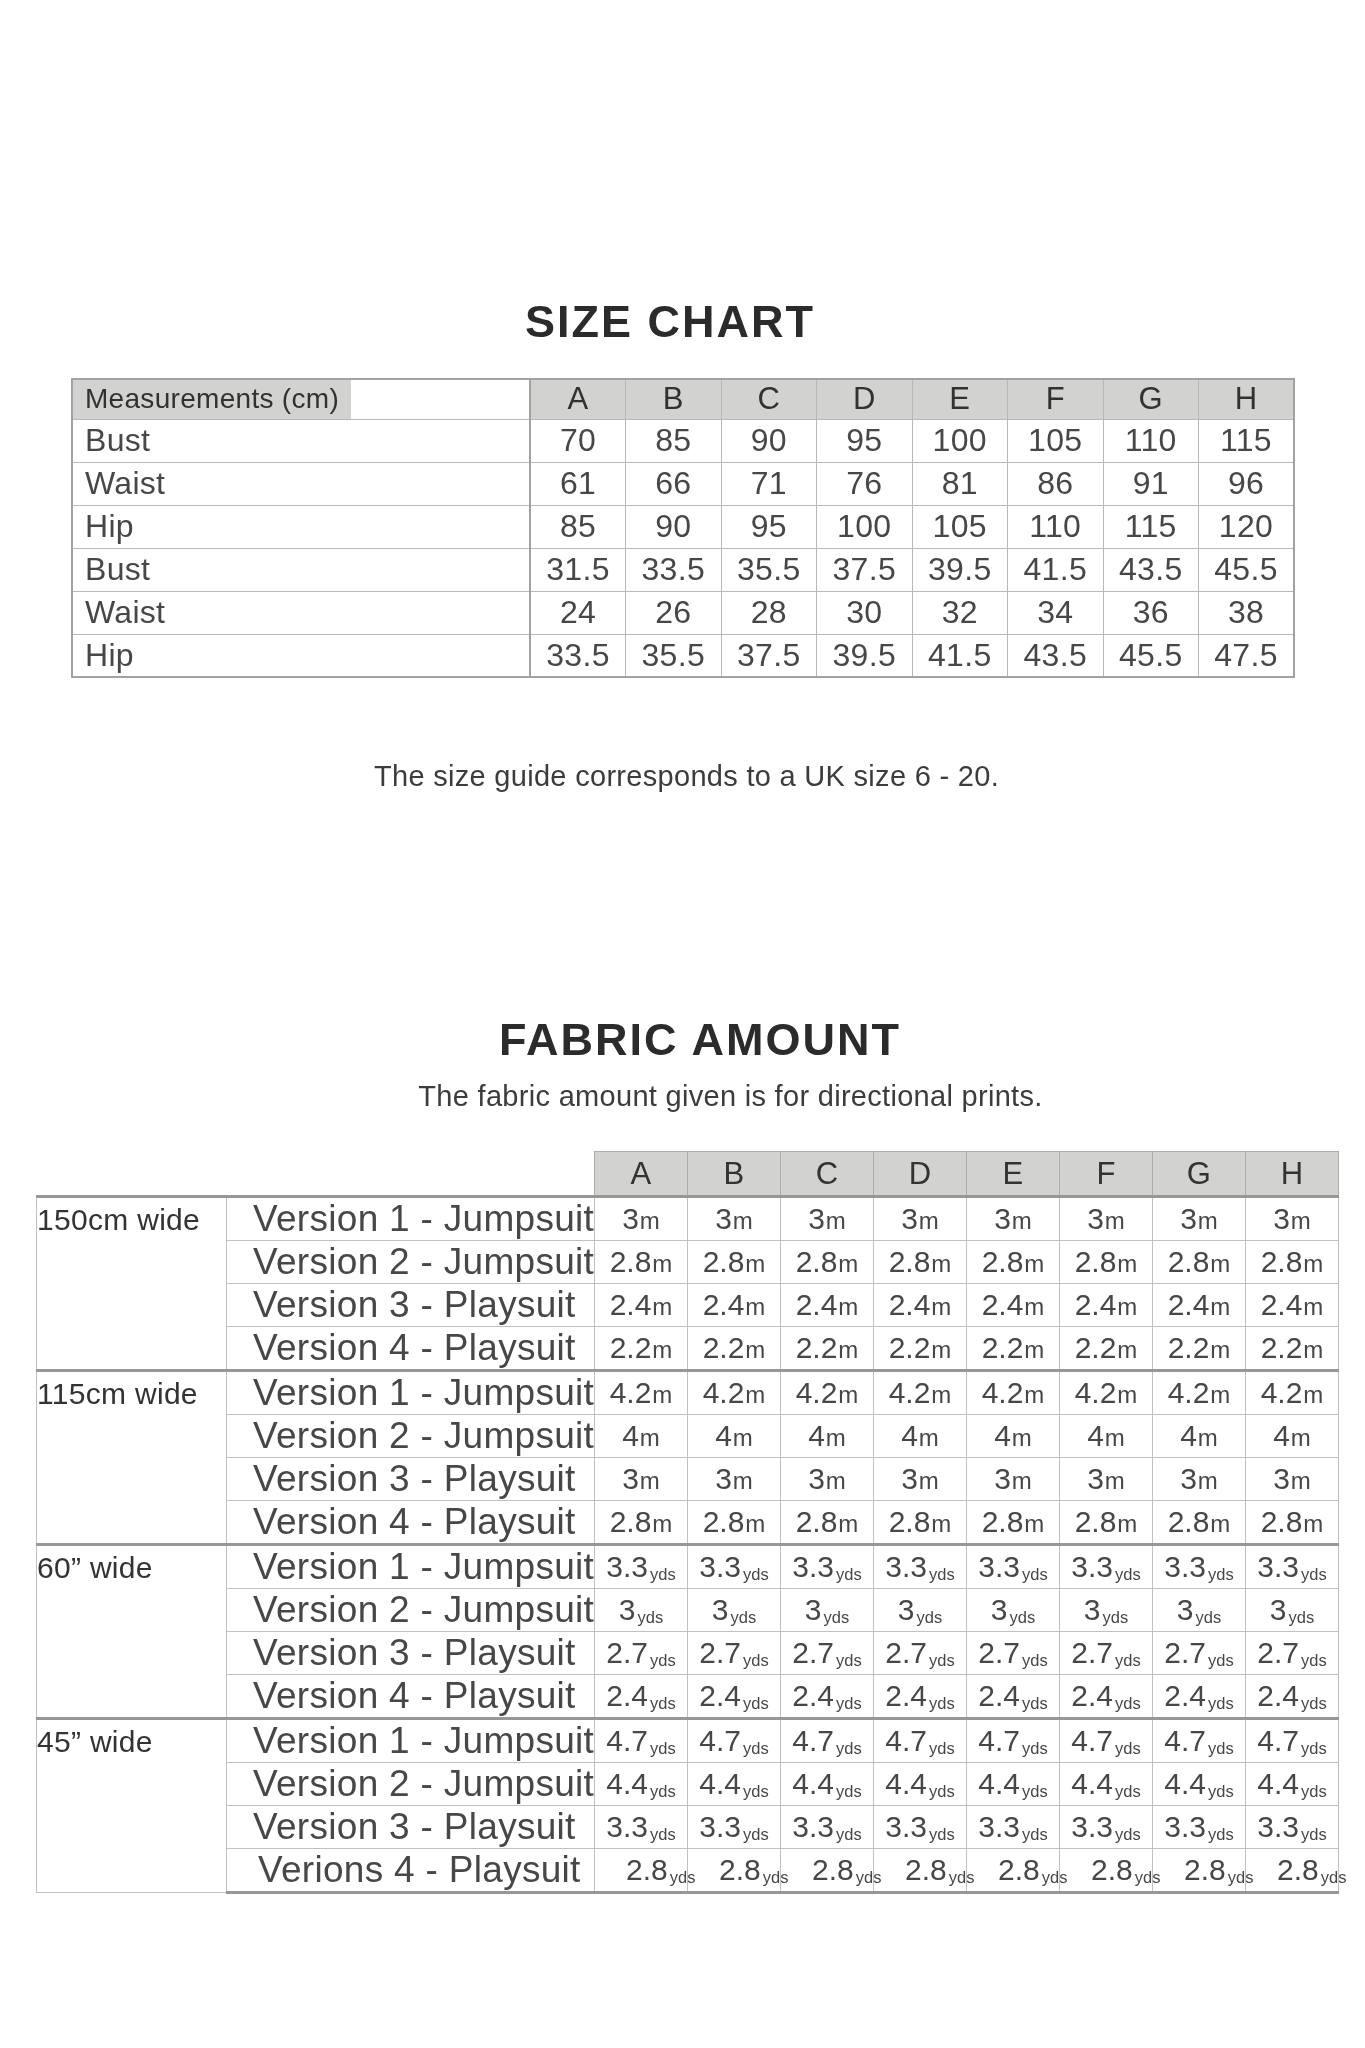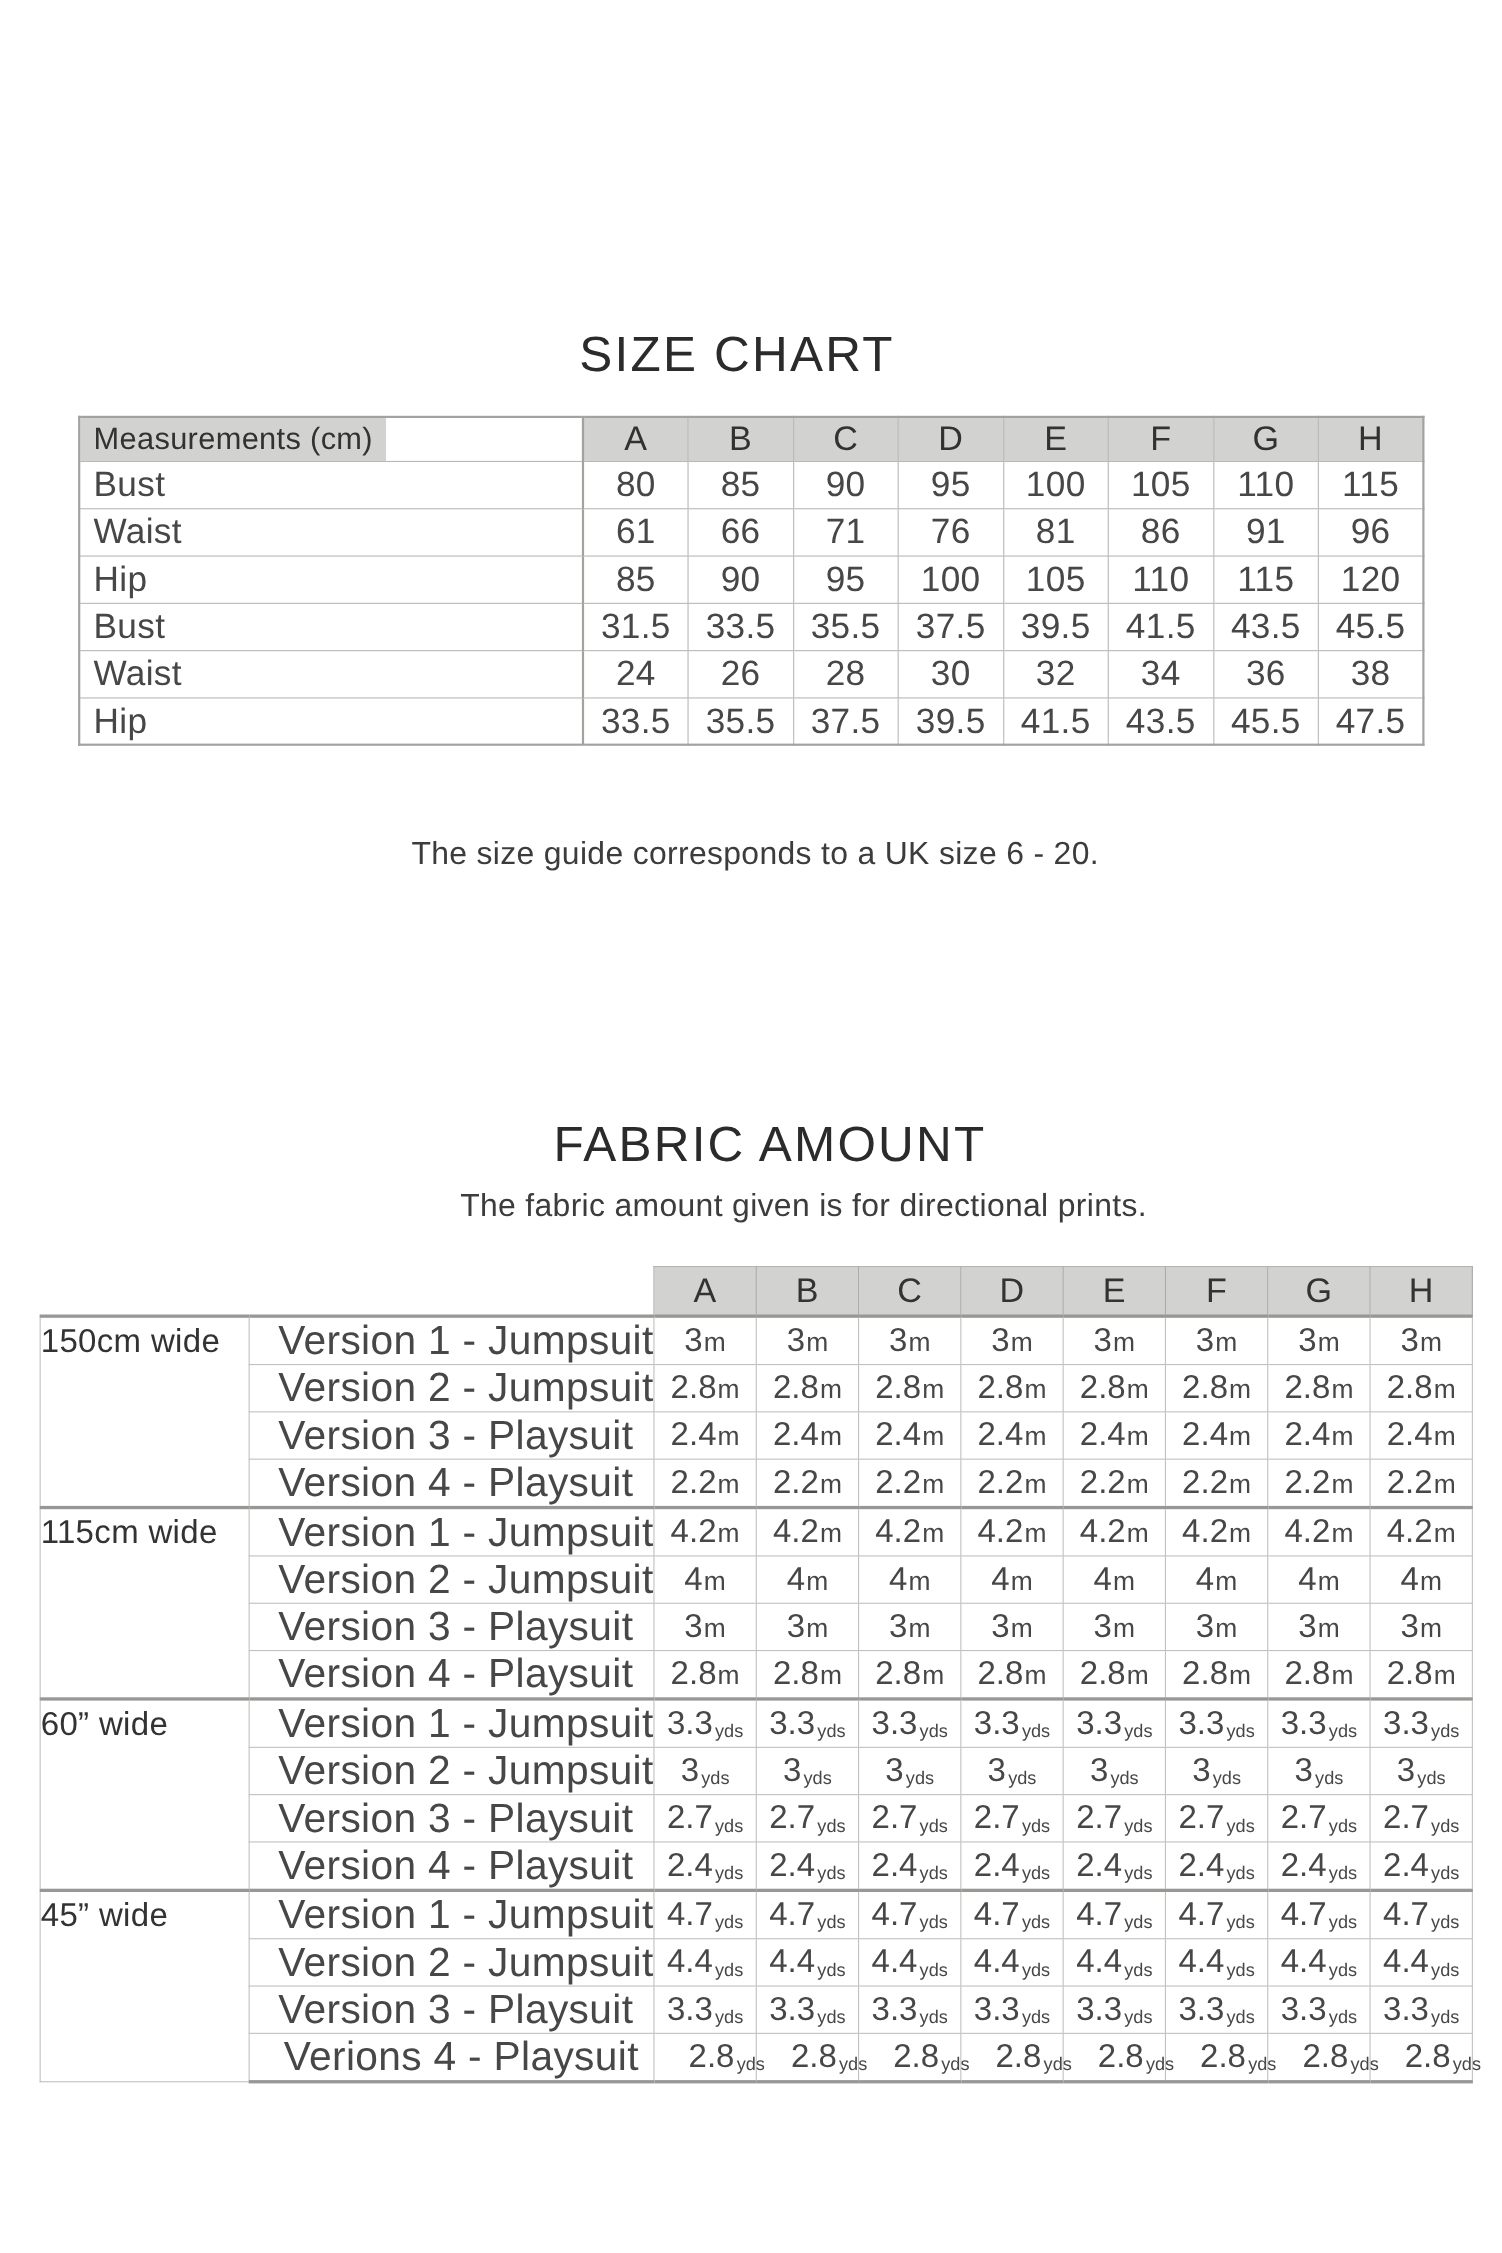--- a/index.html
+++ b/index.html
@@ -6,21 +6,21 @@
   body{
     width:1365px;height:2048px;background:#ffffff;position:relative;
     font-family:"Liberation Sans",sans-serif;color:#454545;
     -webkit-text-size-adjust:none;
   }
   .abs{position:absolute;}
 
   
   .big-title{
     width:1340px;text-align:center;font-size:45px;line-height:52px;
-    letter-spacing:2px;color:#2b2b2b;font-weight:400;white-space:nowrap;
+    letter-spacing:2px;color:#2b2b2b;font-weight:700;white-space:nowrap;
   }
   .caption{
     width:1365px;text-align:center;font-size:29px;line-height:36px;
     color:#3c3c3c;letter-spacing:0.3px;white-space:nowrap;
   }
 
   
   #size-table{
     border-collapse:collapse;table-layout:fixed;width:1222px;
     border:2px solid #a2a2a0;
@@ -92,21 +92,21 @@
         <th class="sec-col">B</th>
         <th class="sec-col">C</th>
         <th class="sec-col">D</th>
         <th class="sec-col">E</th>
         <th class="sec-col">F</th>
         <th class="sec-col">G</th>
         <th class="sec-col">H</th>
       </tr>
       <tr>
         <td class="lbl">Bust</td>
-        <td>80</td>
+        <td>70</td>
         <td>85</td>
         <td>90</td>
         <td>95</td>
         <td>100</td>
         <td>105</td>
         <td>110</td>
         <td>115</td>
       </tr>
       <tr>
         <td class="lbl">Waist</td>

